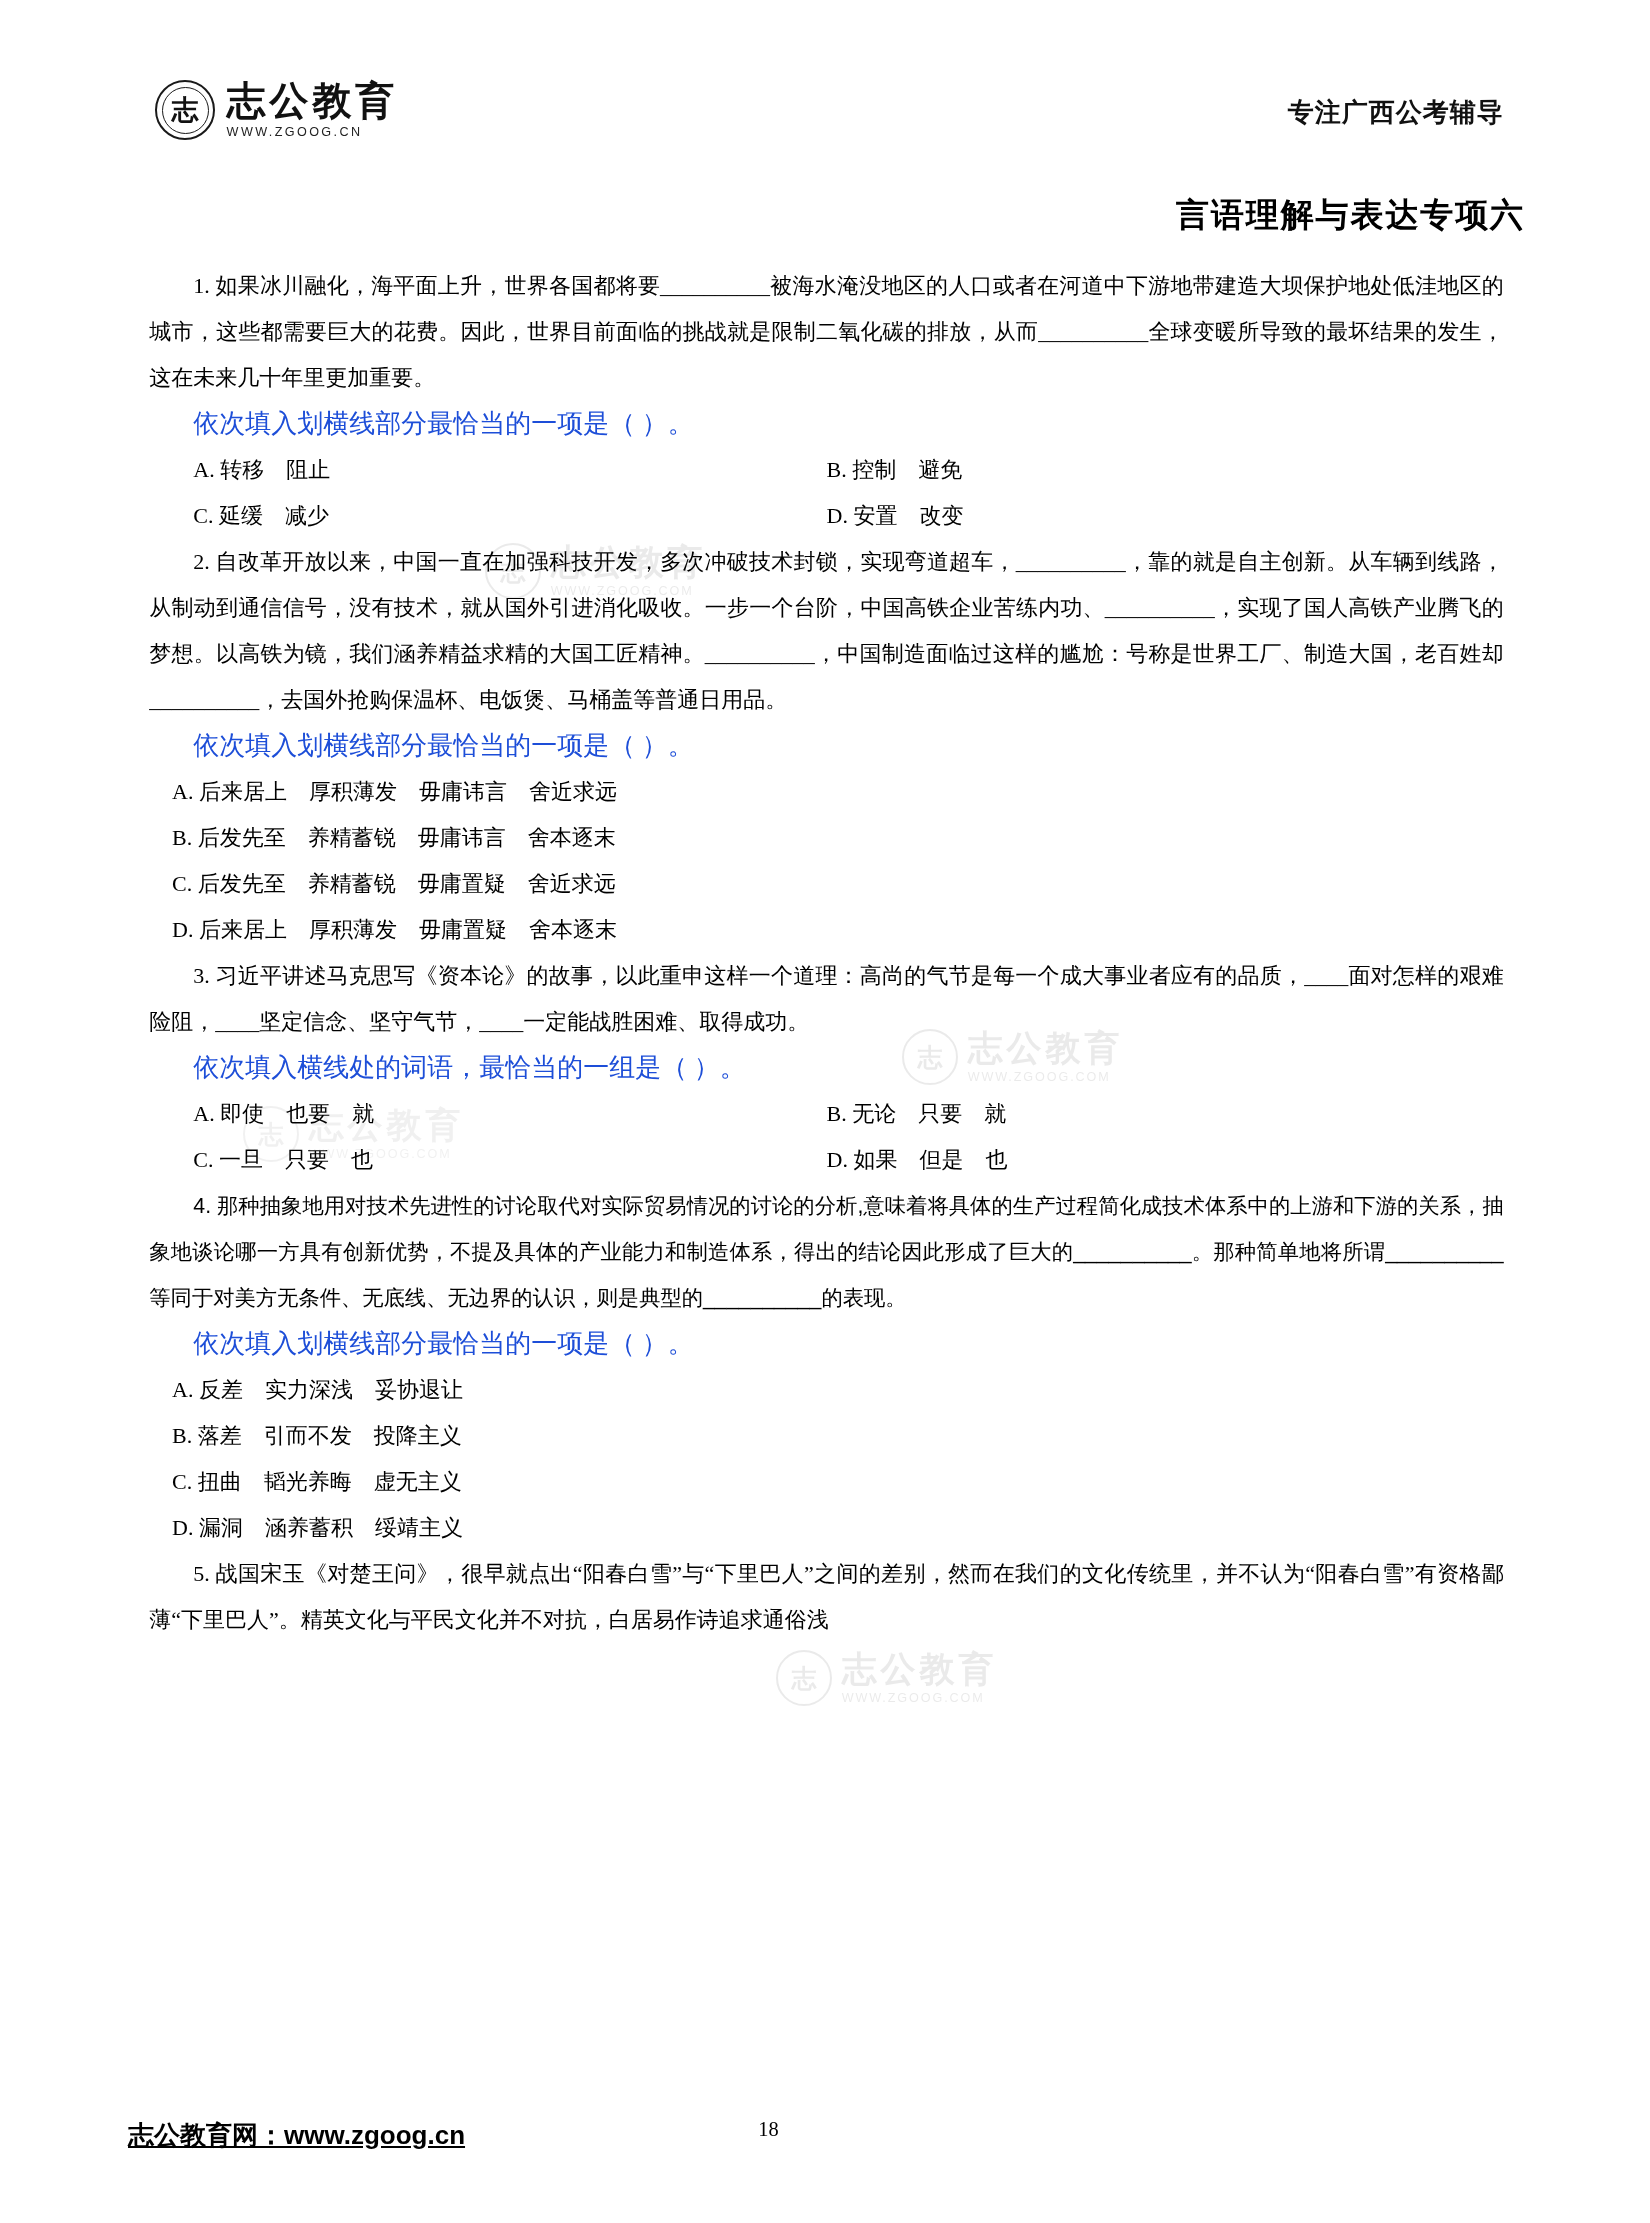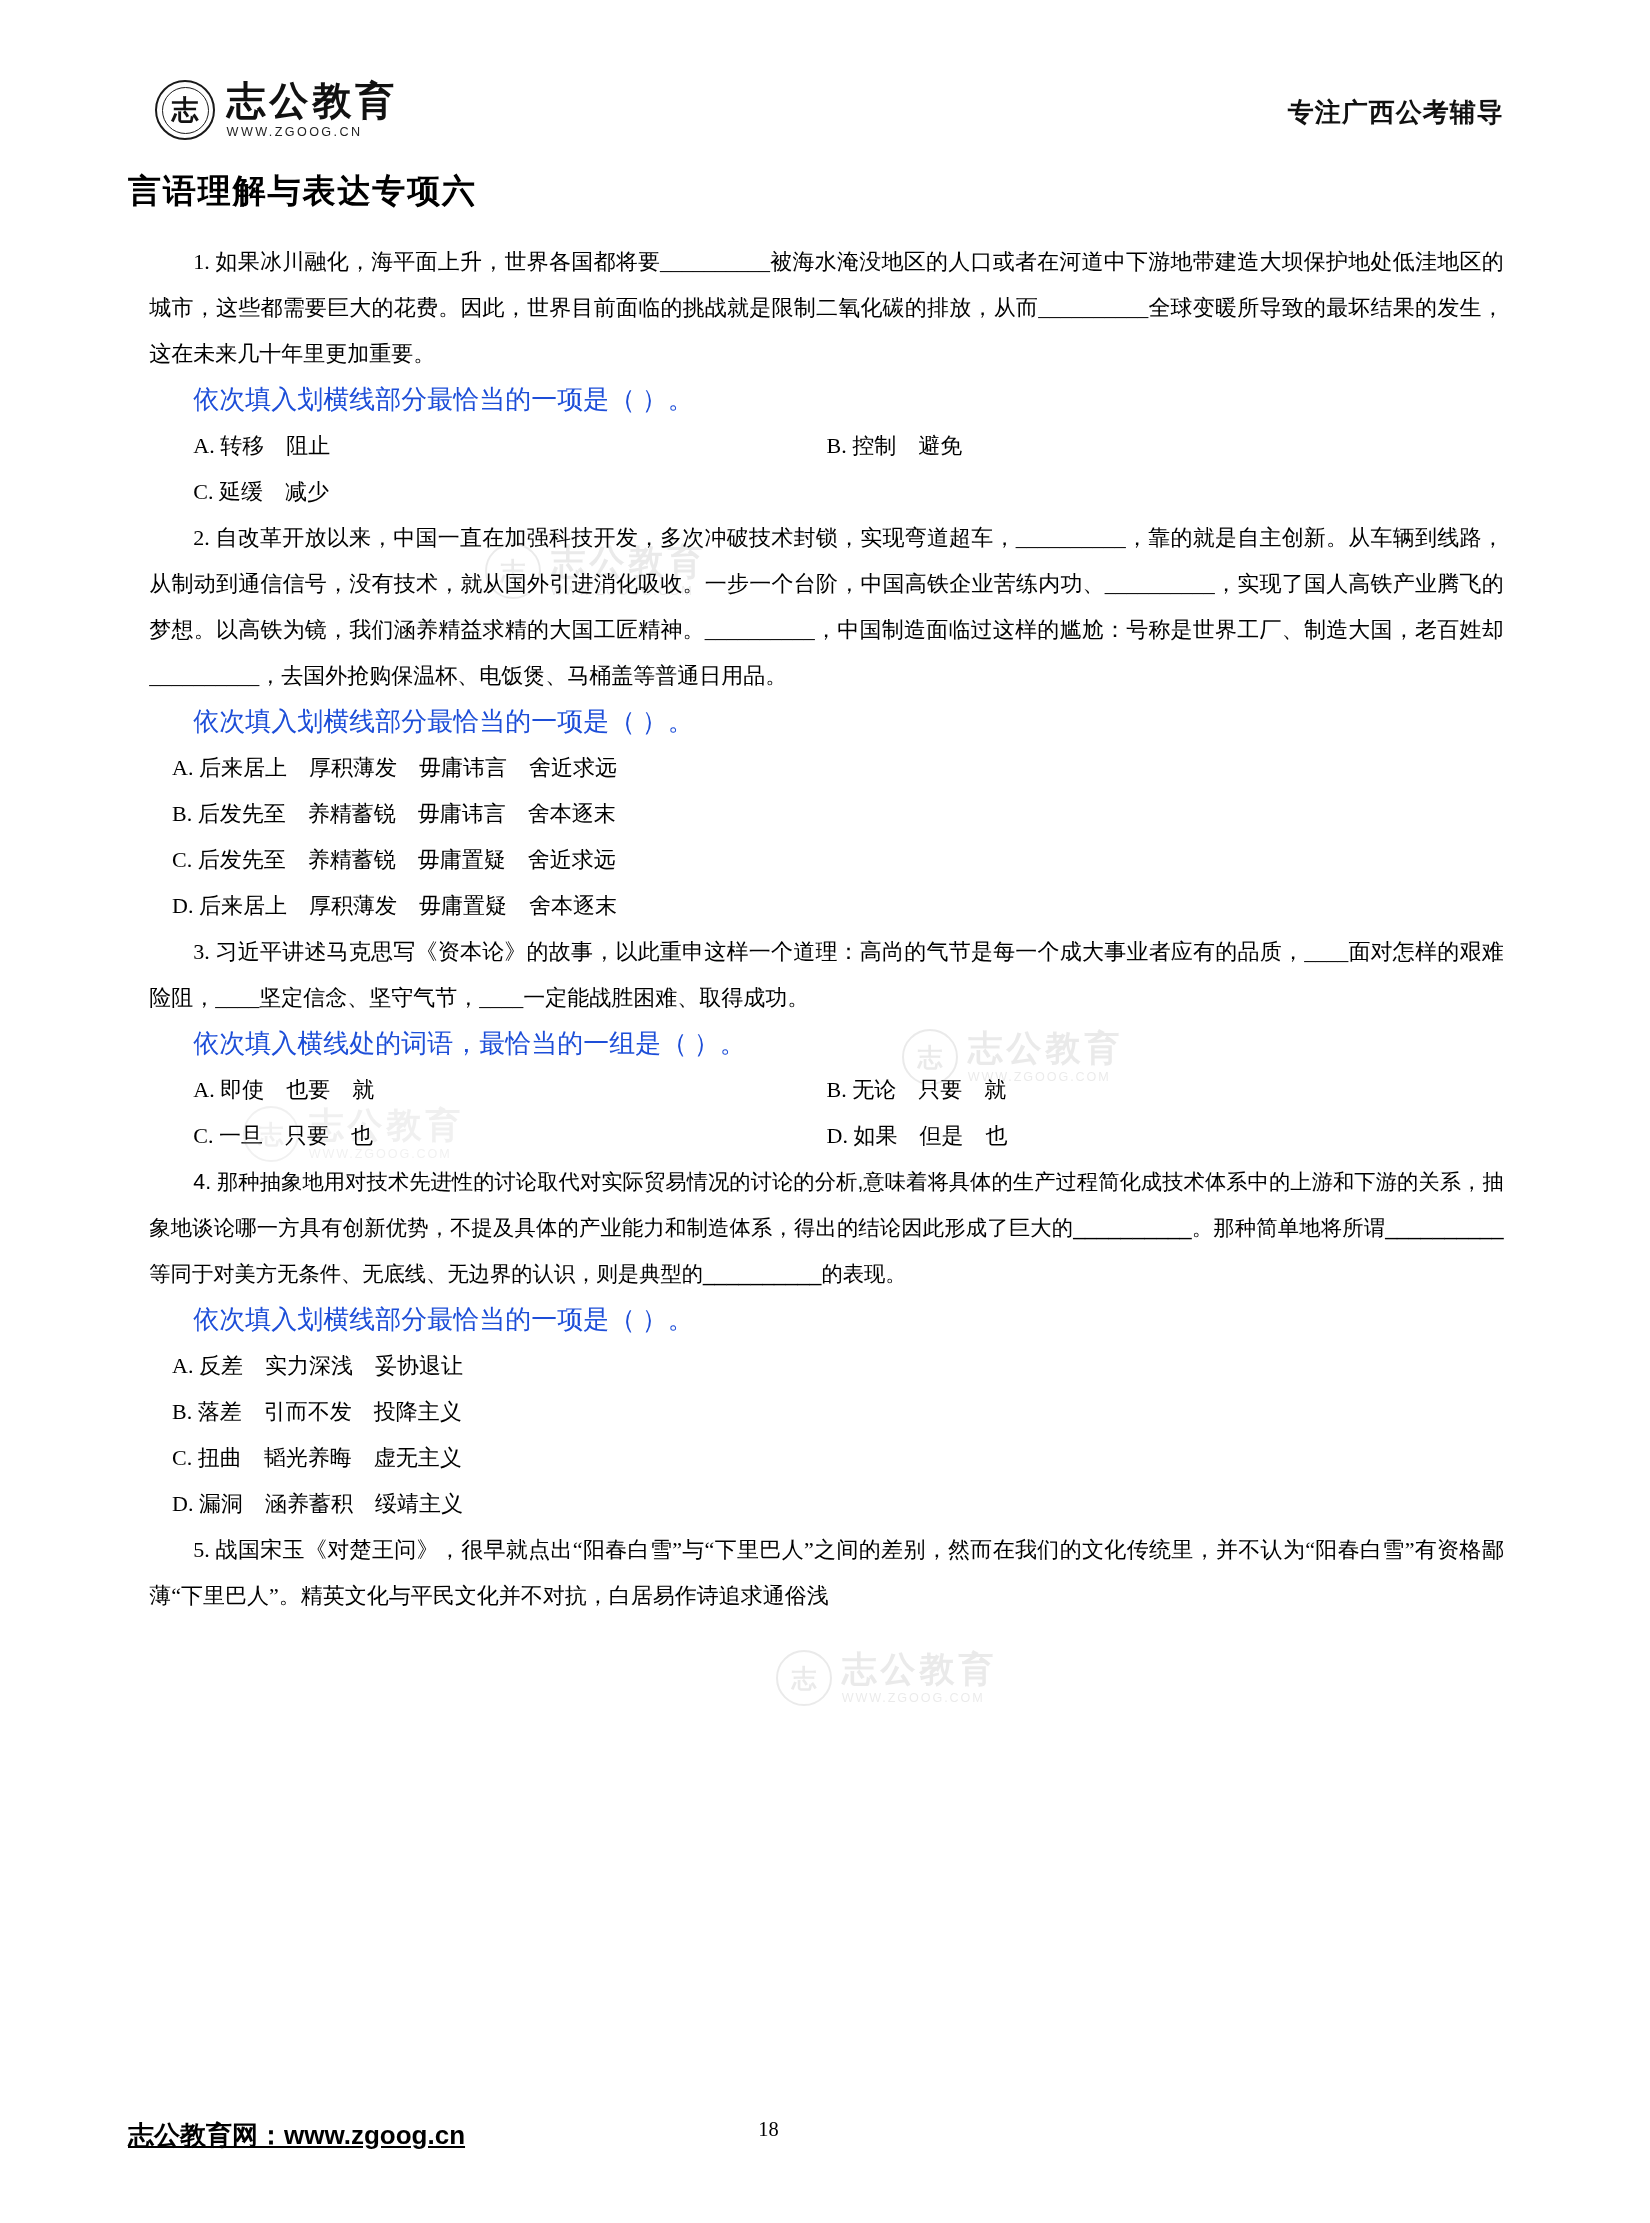--- a/index.html
+++ b/index.html
@@ -93,26 +93,26 @@
     top: 95px;
     font-family: "Liberation Sans", sans-serif;
     font-size: 26px;
     font-weight: bold;
     color: #111;
     letter-spacing: 1px;
   }
 
   
   .doc-title {
-    text-align: left;
+    text-align: right;
     font-family: Liberation Serif, serif;
     font-size: 33px;
     font-weight: bold;
     letter-spacing: 1.9px;
-    margin-top: 23px;
+    margin-top: 47px;
     margin-bottom: 25px;
     color: #000;
   }
 
   
   .q-body {
     font-size: 22px;
     line-height: 46px;
     text-align: justify;
     text-justify: inter-ideograph;
@@ -290,20 +290,21 @@
     <div class="doc-title">言语理解与表达专项六</div>
 
     <div class="q-body">1. 如果冰川融化，海平面上升，世界各国都将要__________被海水淹没地区的人口或者在河道中下游地带建造大坝保护地处低洼地区的城市，这些都需要巨大的花费。因此，世界目前面临的挑战就是限制二氧化碳的排放，从而__________全球变暖所导致的最坏结果的发生，这在未来几十年里更加重要。</div>
     <div class="q-prompt">依次填入划横线部分最恰当的一项是（    ）。</div>
     <div class="opt-row">
       <div class="opt half">A. 转移    阻止</div>
       <div class="opt half second">B. 控制    避免</div>
     </div>
     <div class="opt-row">
       <div class="opt half">C. 延缓    减少</div>
+      <div class="opt half second">D. 安置    改变</div>
     </div>
 
     <div class="q-body">2. 自改革开放以来，中国一直在加强科技开发，多次冲破技术封锁，实现弯道超车，__________，靠的就是自主创新。从车辆到线路，从制动到通信信号，没有技术，就从国外引进消化吸收。一步一个台阶，中国高铁企业苦练内功、__________，实现了国人高铁产业腾飞的梦想。以高铁为镜，我们涵养精益求精的大国工匠精神。__________，中国制造面临过这样的尴尬：号称是世界工厂、制造大国，老百姓却__________，去国外抢购保温杯、电饭煲、马桶盖等普通日用品。</div>
     <div class="q-prompt">依次填入划横线部分最恰当的一项是（    ）。</div>
     <div class="opt-block">
       <div class="opt">A. 后来居上    厚积薄发    毋庸讳言    舍近求远</div>
       <div class="opt">B. 后发先至    养精蓄锐    毋庸讳言    舍本逐末</div>
       <div class="opt">C. 后发先至    养精蓄锐    毋庸置疑    舍近求远</div>
       <div class="opt">D. 后来居上    厚积薄发    毋庸置疑    舍本逐末</div>
     </div>

